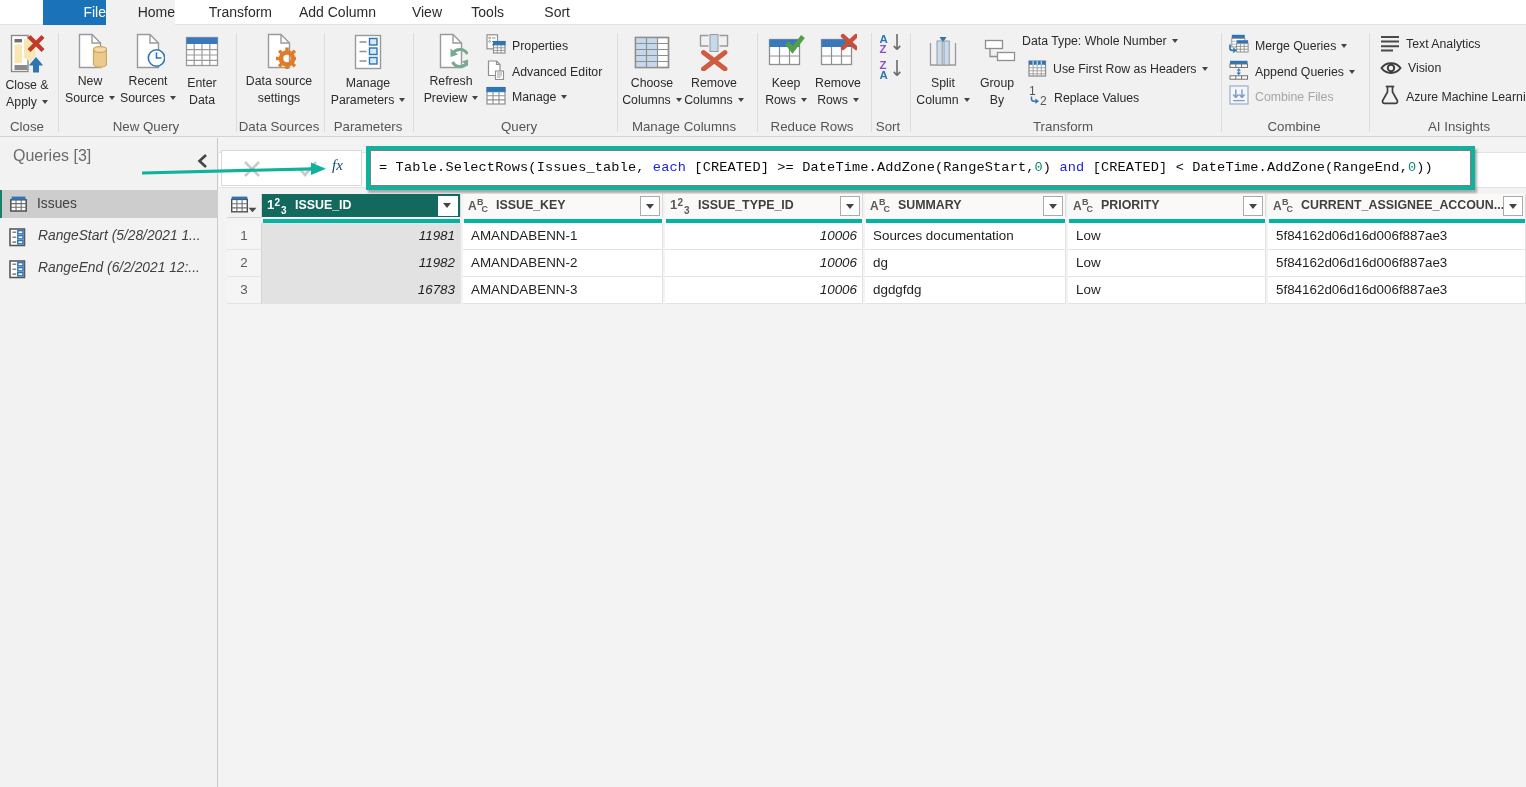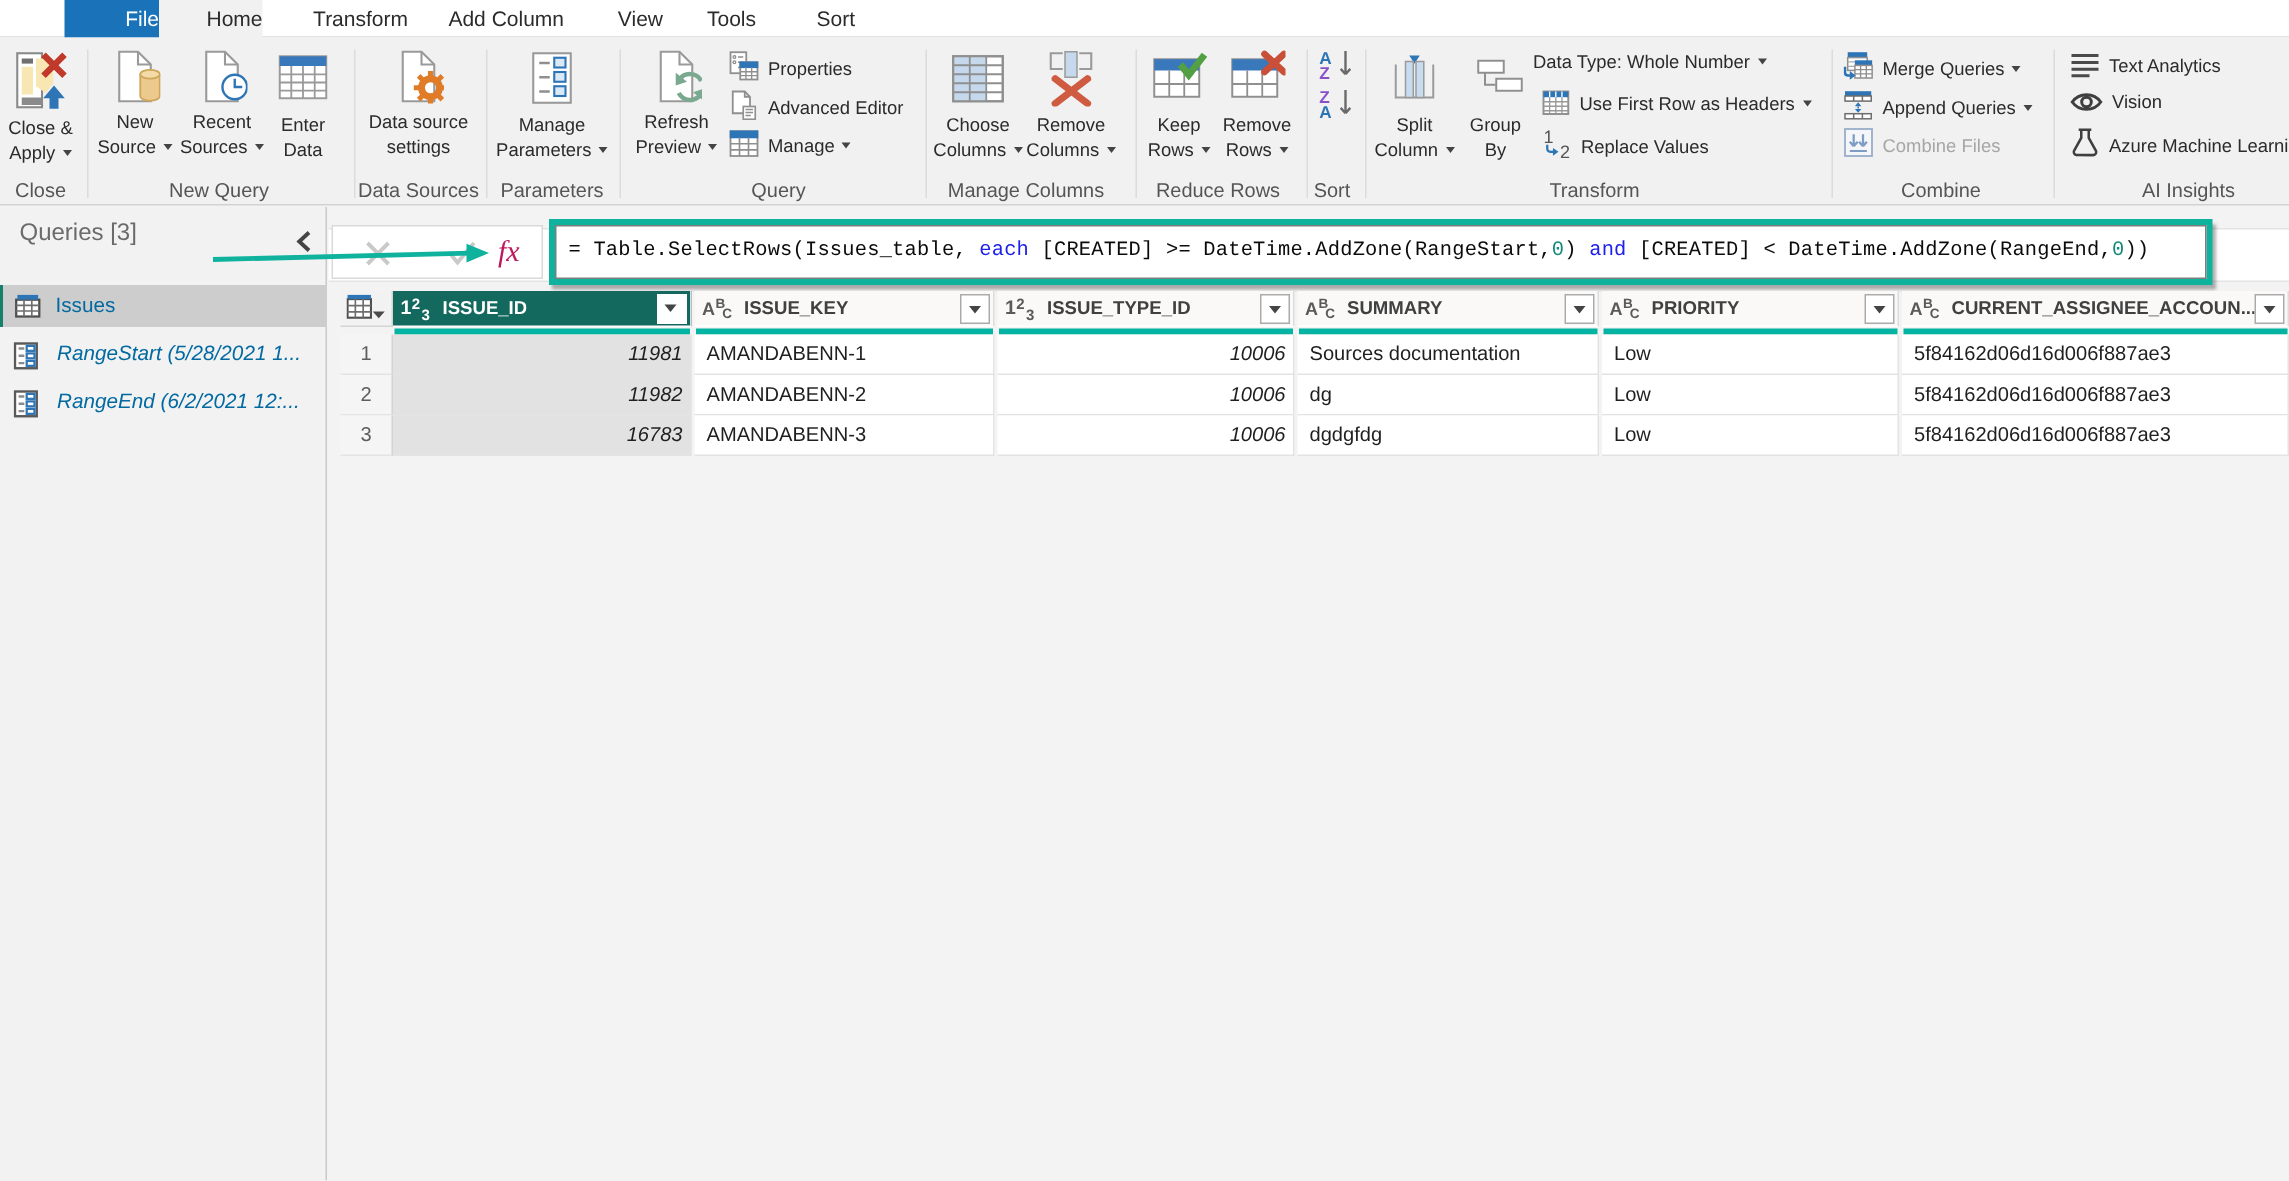--- a/index.html
+++ b/index.html
@@ -13,21 +13,21 @@
 .rdiv { position:absolute; top:8px; height:99px; width:1px; background:#dcdcdc; }
 .glabel { position:absolute; top:94px; height:16px; line-height:16px; font-size:13.3px; color:#555; text-align:center; }
 .bigbtn { position:absolute; top:8px; text-align:center; font-size:12.3px; color:#2b2b2b; line-height:16.5px; }
 .bigbtn svg { display:block; margin:0 auto 4px auto; }
 .sbtn { position:absolute; height:18px; font-size:12.3px; color:#2b2b2b; white-space:nowrap; }
 .sbtn svg { vertical-align:-4px; margin-right:6px; }
 .caret { display:inline-block; width:0; height:0; border-left:3.5px solid transparent; border-right:3.5px solid transparent; border-top:4px solid #444; margin-left:5px; vertical-align:2px; }
 .gray { color:#a6a6a6; }
 #leftpane { position:absolute; left:0; top:138px; width:218px; height:649px; background:#f2f2f2; border-right:1px solid #c9c9c9; }
 #qtitle { position:absolute; left:13px; top:9px; font-size:16px; color:#6b6b6b; }
-.qrow { position:absolute; left:0; width:218px; height:28px; font-size:13.8px; color:#0369a1; }
+.qrow { position:absolute; left:0; width:218px; height:28px; font-size:13.8px; color:#404040; }
 .qicon { position:absolute; left:9px; top:6px; }
 .qtext { position:absolute; left:38px; top:6px; white-space:nowrap; }
 .ital { font-style:italic; }
 #fxrow { position:absolute; left:219px; top:152px; width:1307px; height:36px; background:#fff; border-top:1px solid #e3e3e3; border-bottom:1px solid #e3e3e3; }
 #fxbox { position:absolute; left:221px; top:150px; width:141px; height:36px; background:#fff; border:1px solid #d9d9d9; }
 #formulabox { position:absolute; left:366px; top:146px; width:1109px; height:44px; background:#0fb29d; box-shadow:2px 3px 2px rgba(110,110,110,0.55); }
 #formulainner { position:absolute; left:4px; top:4px; right:4px; bottom:4px; background:#fff; border:1px solid #7d7d7d; }
 #formulatext { position:absolute; left:13px; top:0; height:44px; line-height:44px; font-family:"Liberation Mono", monospace; font-size:13.6px; letter-spacing:0.14px; color:#0b0b0b; white-space:nowrap; }
 .kw { color:#1f21e8; }
 .nm { color:#12887a; }
@@ -280,21 +280,21 @@
       </div>
 </div>
 <div id="fxrow"></div>
 <div id="fxbox">
       <svg class="abs" style="left:21px;top:9px;" width="18" height="18" viewBox="0 0 18 18">
         <path d="M2 2 L16 16 M16 2 L2 16" stroke="#c9c9c9" stroke-width="2.6"></path>
       </svg>
       <svg class="abs" style="left:76px;top:9px;" width="20" height="18" viewBox="0 0 20 18">
         <path d="M2 9 l5 6 L18 2" fill="none" stroke="#c9c9c9" stroke-width="2.6"></path>
       </svg>
-      <span class="abs" style="left:110px;top:6px;font-size:20px;font-style:italic;color:#be185d;font-family:Liberation Serif;">fx</span>
+      <span class="abs" style="left:110px;top:6px;font-size:15px;font-style:italic;color:#0c4a6e;font-family:Liberation Serif;">fx</span>
     </div>
 <div id="formulabox">
       <div id="formulainner"></div>
 <div id="formulatext">= Table.SelectRows(Issues_table, <span class="kw">each</span> [CREATED] &gt;= DateTime.AddZone(RangeStart,<span class="nm">0</span>) <span class="kw">and</span> [CREATED] &lt; DateTime.AddZone(RangeEnd,<span class="nm">0</span>))</div>
     </div>
 <svg class="abs" style="left:138px;top:158px;" width="200" height="24" viewBox="0 0 200 24">
 <line x1="4" y1="15" x2="175" y2="10.8" stroke="#0fb29d" stroke-width="3.2"></line>
 <polygon points="173,4.5 188,10.7 173,17" fill="#0fb29d"></polygon>
 </svg>
 <div id="grid">

